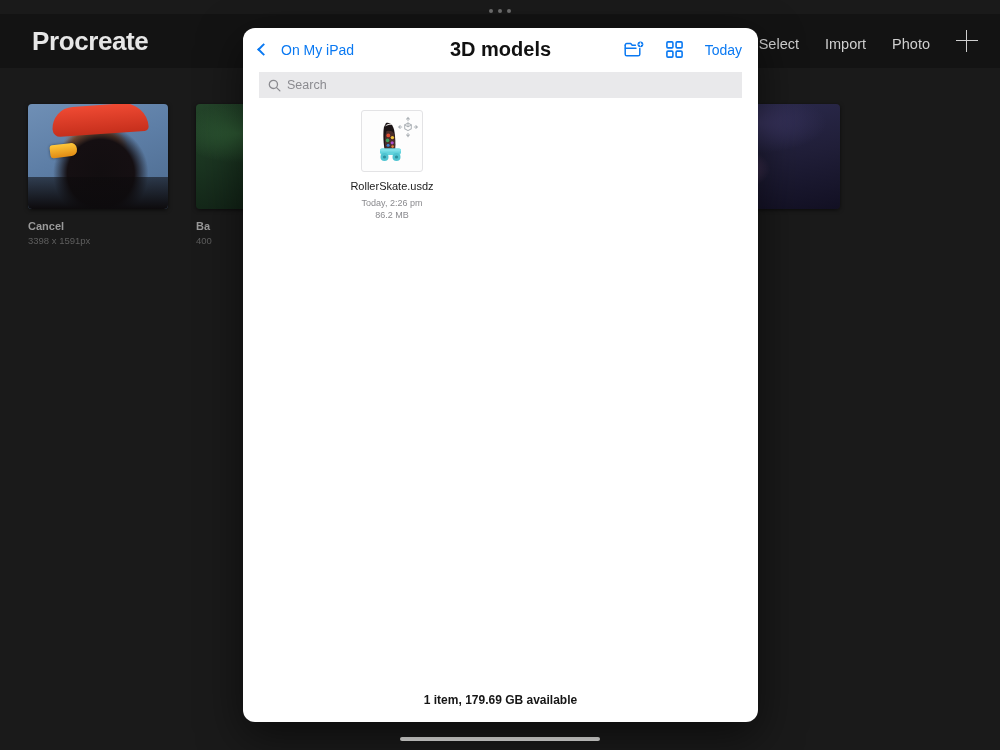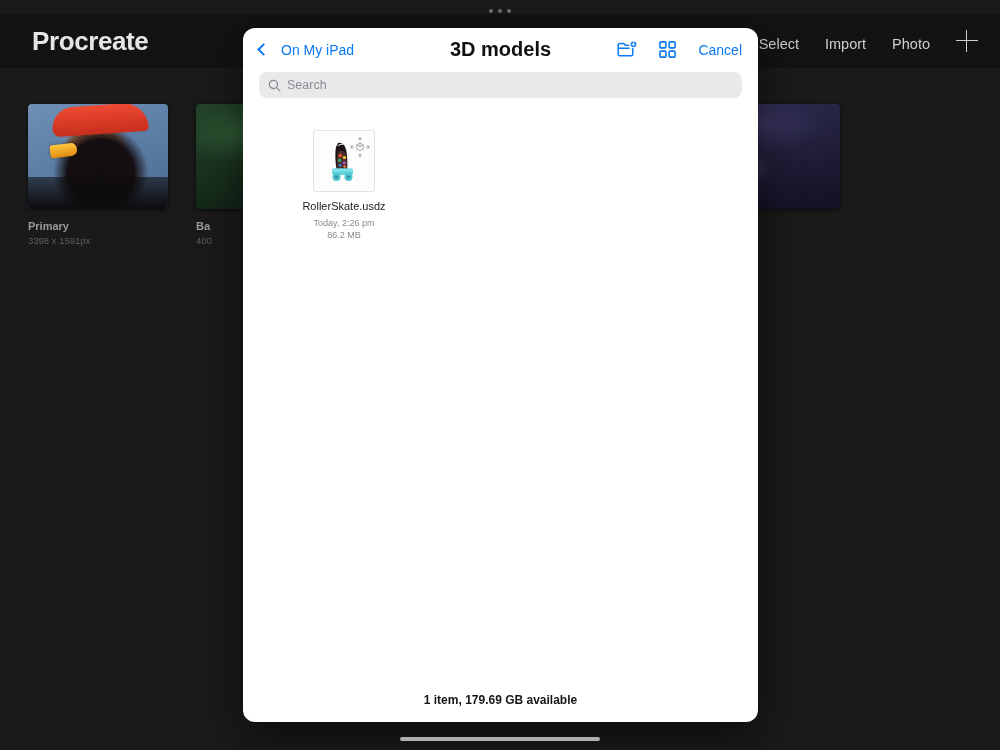--- a/index.html
+++ b/index.html
@@ -116,31 +116,31 @@
   .sheet-title {
     position:absolute; left:0; right:0; text-align:center;
     font-size:20px; font-weight:bold; color:#111; pointer-events:none;
   }
   .nav-right { margin-left:auto; display:flex; align-items:center; gap:22px; z-index:2; }
   .nav-icon { cursor:pointer; display:flex; align-items:center; }
   .nav-cancel { font-size:14px; color:#0a79f2; cursor:pointer; }
 
   .search-wrap { flex:0 0 auto; padding:1px 16px 0; }
   .search-box {
-    height:26px; background:#e9e9eb; border-radius:8px;
+    height:26px; background:#e9e9eb; border-radius:0;
     display:flex; align-items:center; gap:6px; padding:8px 9px;
   }
   .search-box .sicon { flex:0 0 auto; display:flex; }
   .search-input {
     border:0; background:transparent; outline:none; width:100%;
     font-family:"Liberation Sans", sans-serif; font-size:12.5px; color:#111;
   }
   .search-input::placeholder { color:#8b8b90; }
 
-  .file-area { flex:1 1 auto; padding:32px 0 0 20px; position:relative; overflow:hidden; }
+  .file-area { flex:1 1 auto; padding:12px 0 0 20px; position:relative; overflow:hidden;margin-left:48px; }
 
   .file-item { width:92px; text-align:center; cursor:pointer; margin-left:35px; }
   .file-tile {
     width:62px; height:62px; margin:0 auto; border-radius:3px;
     background:#fdfdfd; border:1px solid #e3e3e5; position:relative; overflow:hidden;
   }
   .skate { position:absolute; left:50%; top:50%; transform:translate(-50%,-50%); width:40px; height:44px; }
   .badge3d { position:absolute; right:3px; top:5px; width:22px; height:22px; opacity:.8; }
 
   .file-name { font-size:11px; color:#1b1b1b; margin-top:8px; line-height:1.25; }
@@ -174,21 +174,21 @@
   </div>
 
   <div class="pc-grid">
 
     <div class="pc-card" style="left:28px; top:0;">
       <div class="pc-thumb art-primary">
         <div class="beanie"></div>
         <div class="glasses"></div>
         <div class="jacket"></div>
       </div>
-      <div class="pc-name">Primary</div>
+      <div class="pc-name">Cancel</div>
       <div class="pc-dims">3398 x 1591px</div>
     </div>
 
     <div class="pc-card" style="left:196px; top:0;">
       <div class="pc-thumb art-forest"></div>
       <div class="pc-name">Ba</div>
       <div class="pc-dims">400</div>
     </div>
 
     <div class="pc-card" style="left:700px; top:0;">
@@ -223,21 +223,21 @@
         </svg>
       </span>
       <span class="nav-icon">
         <svg width="17" height="17" viewBox="0 0 17 17" fill="none">
           <rect x="0.9" y="0.9" width="6" height="6" rx="1.1" stroke="#0a79f2" stroke-width="1.6"></rect>
           <rect x="10.1" y="0.9" width="6" height="6" rx="1.1" stroke="#0a79f2" stroke-width="1.6"></rect>
           <rect x="0.9" y="10.1" width="6" height="6" rx="1.1" stroke="#0a79f2" stroke-width="1.6"></rect>
           <rect x="10.1" y="10.1" width="6" height="6" rx="1.1" stroke="#0a79f2" stroke-width="1.6"></rect>
         </svg>
       </span>
-      <span class="nav-cancel">Cancel</span>
+      <span class="nav-cancel">Today</span>
     </div>
   </div>
 
   <div class="search-wrap">
     <div class="search-box">
       <span class="sicon">
         <svg width="13" height="13" viewBox="0 0 13 13" fill="none">
           <circle cx="5.4" cy="5.4" r="4.1" stroke="#8b8b90" stroke-width="1.3"></circle>
           <path d="M8.6 8.6l3.3 3.3" stroke="#8b8b90" stroke-width="1.3" stroke-linecap="round"></path>
         </svg>

